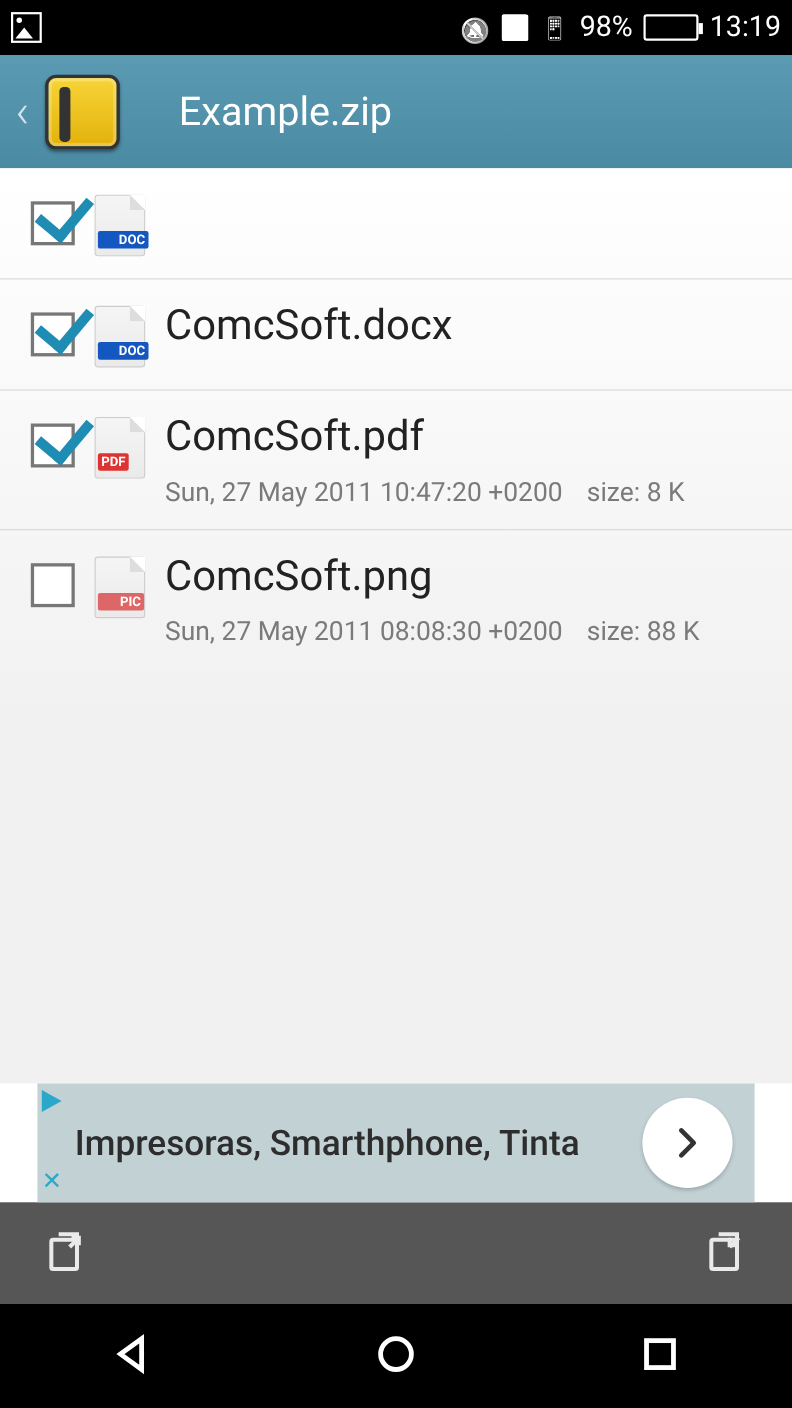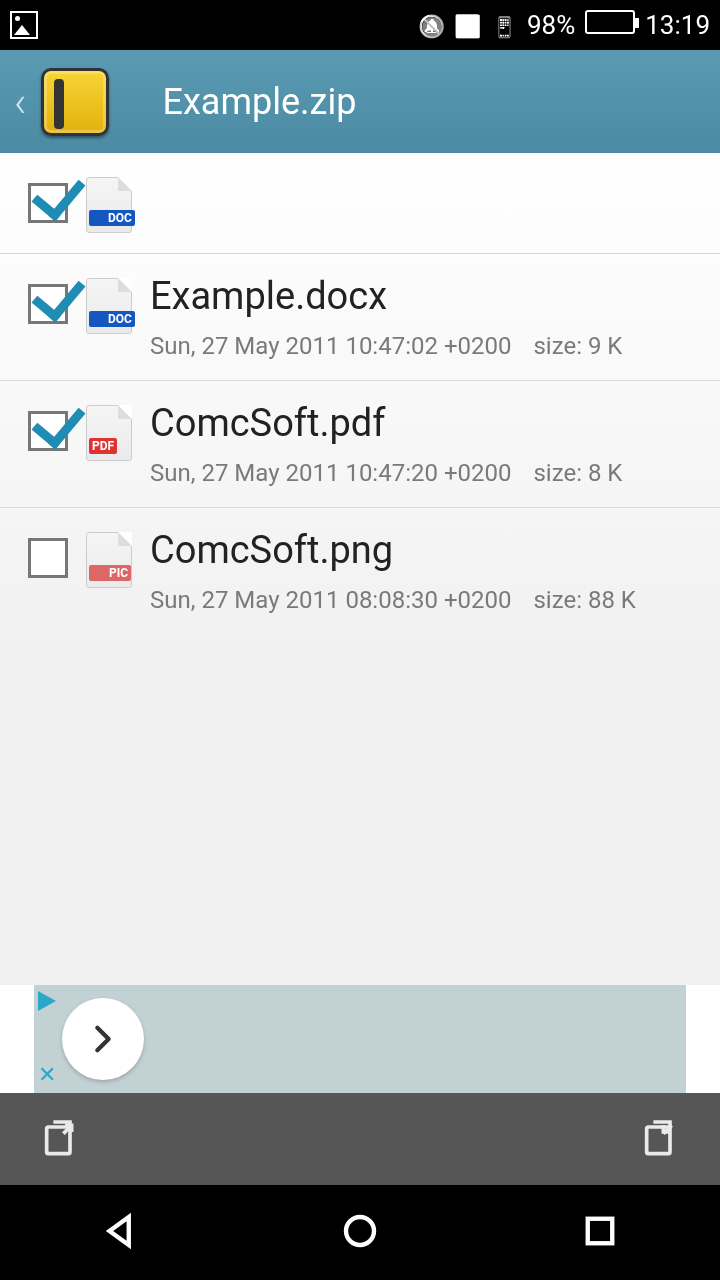--- a/index.html
+++ b/index.html
@@ -10,21 +10,21 @@
   .status-bar {
     height: 50px;
     background: #000;
     color: #fff;
     display: flex;
     align-items: center;
     padding: 0 10px;
     font-size: 26px;
   }
   .status-left { display: flex; align-items: center; gap: 8px; }
-  .status-right { margin-left: auto; display: flex; gap: 10px; }
+  .status-right { margin-left: auto; display: flex; align-items: center; gap: 10px; }
   .status-img-icon {
     width: 28px; height: 28px; border: 2px solid #fff; position: relative;
   }
   .status-img-icon::after {
     content: ""; position: absolute; left: 3px; top: 3px;
     width: 5px; height: 5px; border-radius: 50%; background: #fff;
   }
   .status-img-icon::before {
     content: ""; position: absolute; left: 2px; bottom: 2px;
     border-left: 8px solid transparent;
@@ -197,25 +197,21 @@
       <span class="file-badge badge-doc">DOC</span>
     </div>
   </div>
 
   <div class="file-row">
     <div class="checkbox checked"></div>
     <div class="file-icon">
       <span class="file-badge badge-doc">DOC</span>
     </div>
     <div class="file-text">
-      <div class="file-name">Example.docx</div>
-      <div class="file-meta">
-        <span>Sun, 27 May 2011 10:47:02 +0200</span>
-        <span>size: 9 K</span>
-      </div>
+      <div class="file-name">ComcSoft.docx</div>
     </div>
   </div>
 
   <div class="file-row">
     <div class="checkbox checked"></div>
     <div class="file-icon">
       <span class="file-badge badge-pdf">PDF</span>
     </div>
     <div class="file-text">
       <div class="file-name">ComcSoft.pdf</div>
@@ -240,20 +236,21 @@
     </div>
   </div>
 
 </div>
 
 <div class="ad">
   <div class="ad-marker">
     <div class="ad-play"></div>
     <div class="ad-x">✕</div>
   </div>
+  <div class="ad-text">Impresoras, Smarthphone, Tinta</div>
   <div class="ad-btn">
     <svg viewBox="0 0 24 24">
         <path d="M8 4l8 8-8 8" stroke="#333" stroke-width="3" fill="none" stroke-linecap="round" stroke-linejoin="round"></path>
       </svg>
   </div>
 </div>
 
 <div class="action-bar">
   <span>
     <svg viewBox="0 0 24 24">

